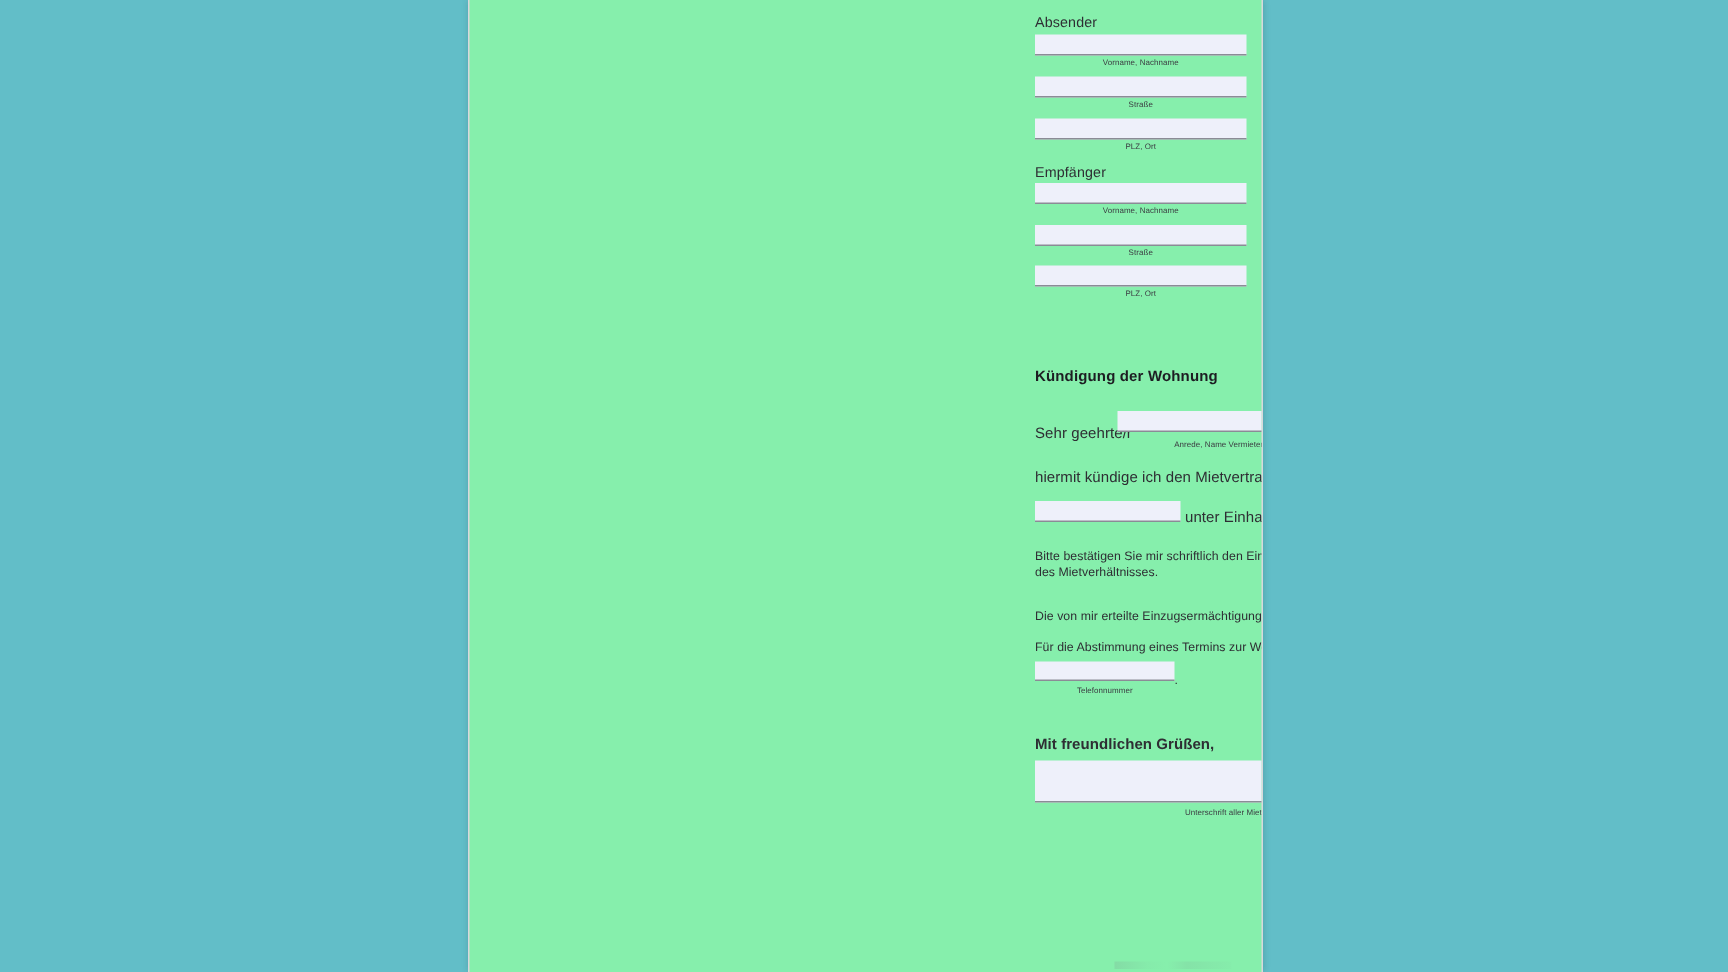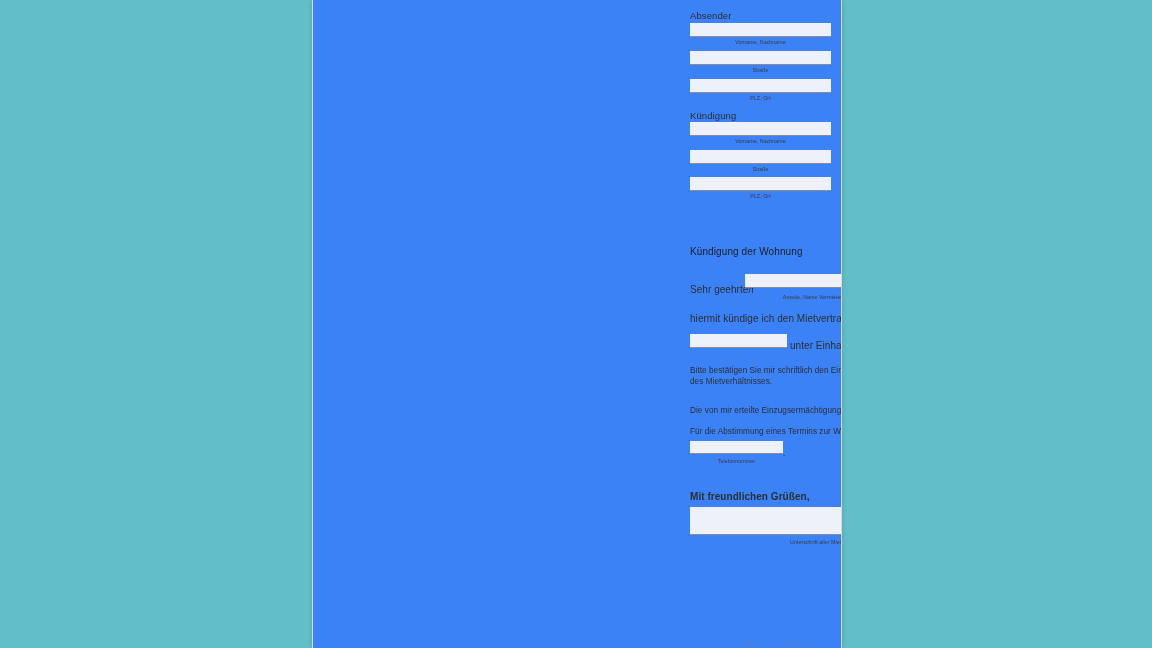--- a/index.html
+++ b/index.html
@@ -13,21 +13,21 @@
     font-family: "Liberation Sans", sans-serif;
     overflow: hidden;
   }
 
   #page {
     position: absolute;
     left: 313px;
     top: 0;
     width: 528px;
     height: 648px;
-    background: #3b82f6;
+    background: #86efac;
     box-shadow: 0 0 0 1px #d8d8dc, 2px 0 4px rgba(0,0,0,0.10), -2px 0 4px rgba(0,0,0,0.10);
     overflow: hidden;
   }
 
   .doc {
     position: absolute;
     left: 0;
     top: 0;
     width: 528px;
     height: 648px;
@@ -37,21 +37,21 @@
   .block-title {
     position: absolute;
     font-size: 9.5px;
     color: #2e2e33;
     letter-spacing: .1px;
     white-space: nowrap;
   }
   .doc-title {
     position: absolute;
     font-size: 10px;
-    font-weight: normal;
+    font-weight: bold;
     color: #1d1d22;
     letter-spacing: .1px;
     white-space: nowrap;
   }
   .para {
     position: absolute;
     font-size: 8.2px;
     color: #2e2e33;
     line-height: 1.35;
     letter-spacing: .05px;
@@ -105,21 +105,21 @@
 
     <div class="field" style="left:377px; top:23px; width:141px; height:14px;"></div>
     <div class="caption" style="left:377px; top:39px; width:141px;">Vorname, Nachname</div>
 
     <div class="field" style="left:377px; top:51px; width:141px; height:14px;"></div>
     <div class="caption" style="left:377px; top:67px; width:141px;">Straße</div>
 
     <div class="field" style="left:377px; top:79px; width:141px; height:14px;"></div>
     <div class="caption" style="left:377px; top:95px; width:141px;">PLZ, Ort</div>
 
-    <div class="block-title" style="left:377px; top:110px;">Kündigung</div>
+    <div class="block-title" style="left:377px; top:110px;">Empfänger</div>
 
     <div class="field" style="left:377px; top:122px; width:141px; height:14px;"></div>
     <div class="caption" style="left:377px; top:138px; width:141px;">Vorname, Nachname</div>
 
     <div class="field" style="left:377px; top:150px; width:141px; height:14px;"></div>
     <div class="caption" style="left:377px; top:166px; width:141px;">Straße</div>
 
     <div class="field" style="left:377px; top:177px; width:141px; height:14px;"></div>
     <div class="caption" style="left:377px; top:193px; width:141px;">PLZ, Ort</div>
 

